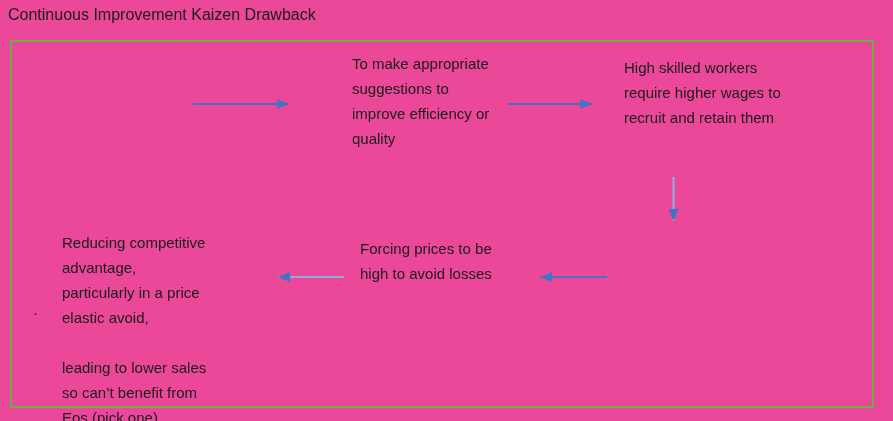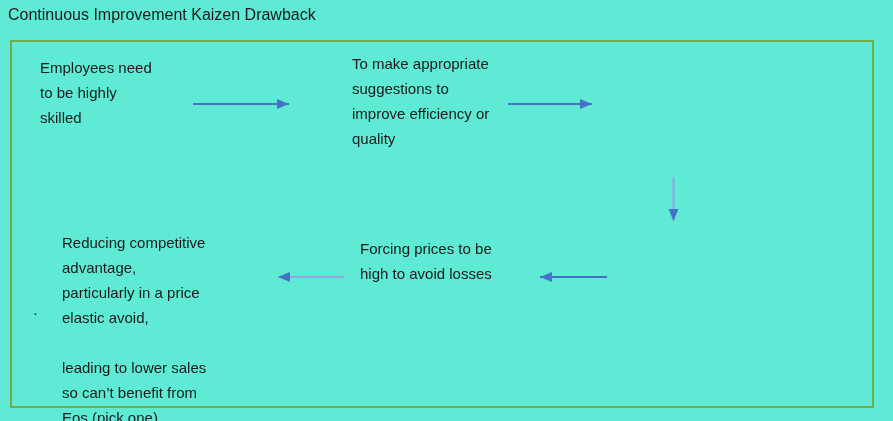--- a/index.html
+++ b/index.html
@@ -1,20 +1,20 @@
 <!DOCTYPE html>
 <html><head>
 <meta charset="utf-8">
 <style>
   html, body { margin: 0; padding: 0; background: #ffffff; }
   .canvas {
     position: relative;
     width: 893px;
     height: 421px;
-    background: #5eead4;
+    background: #ec4899;
     font-family: "Liberation Sans", sans-serif;
     color: #1b1b1b;
     overflow: hidden;
   }
   .title {
     position: absolute;
     left: 8px;
     top: 4px;
     font-size: 16px;
     line-height: 22px;
@@ -73,29 +73,29 @@
         <path d="M0,0 L12,5 L0,10 Z" fill="#4472C4"></path>
       </marker>
     </defs>
     <line x1="193" y1="104" x2="289" y2="104" stroke-width="1.8" marker-end="url(#headDark)" stroke="#4472C4"></line>
     <line x1="508" y1="104" x2="592" y2="104" stroke-width="1.8" marker-end="url(#headDark)" stroke="#4472C4"></line>
     <line x1="673.5" y1="177" x2="673.5" y2="221" stroke-width="2.2" marker-end="url(#headDark)" stroke="#8FAADC"></line>
     <line x1="607" y1="277" x2="540" y2="277" stroke-width="1.8" marker-end="url(#headDark)" stroke="#4472C4"></line>
     <line x1="344" y1="277" x2="278" y2="277" stroke-width="2.2" marker-end="url(#headDark)" stroke="#8FAADC"></line>
   </svg>
 
-  <div class="step s1">Employees need
-to be highly
-skilled</div>
 
   <div class="step s2">To make appropriate
 suggestions to
 improve efficiency or
 quality</div>
 
+  <div class="step s3">High skilled workers
+require higher wages to
+recruit and retain them</div>
 
 
   <div class="step s5">Forcing prices to be
 high to avoid losses</div>
 
   <div class="step s6">
     <div>Reducing competitive
 advantage,
 particularly in a price
 elastic avoid,</div>

